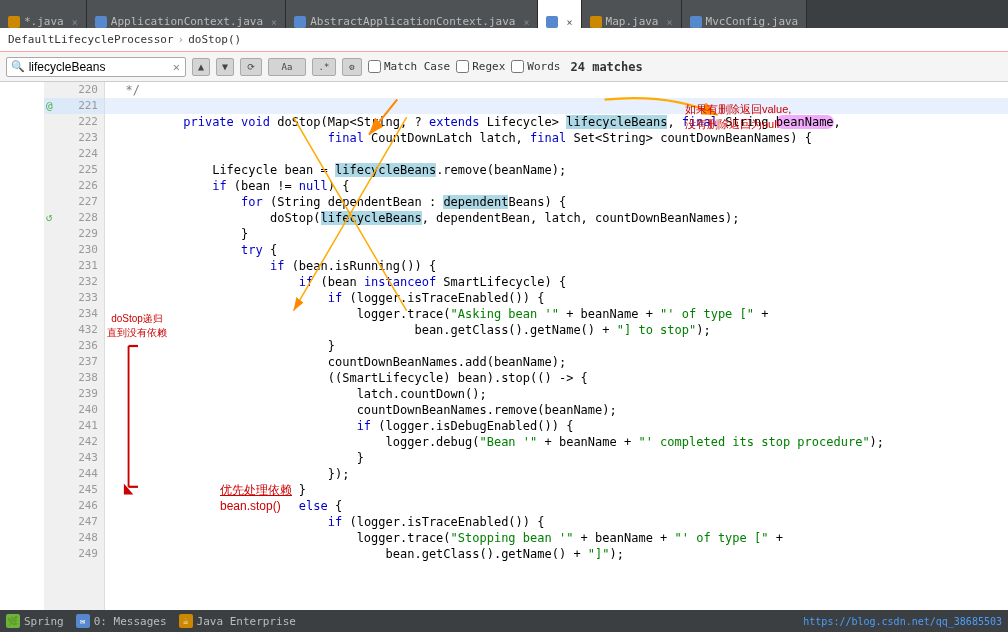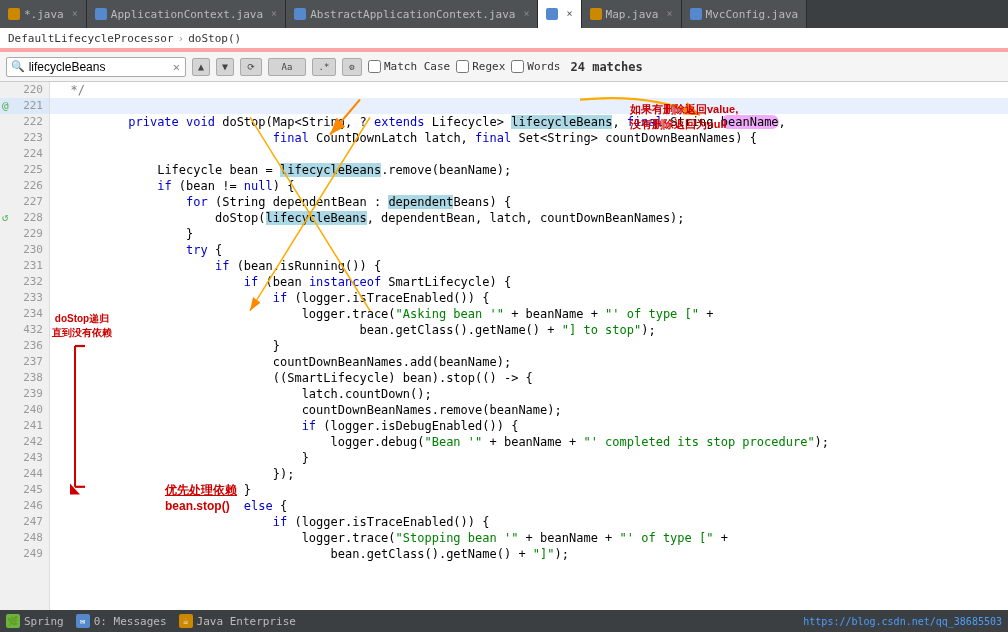--- a/index.html
+++ b/index.html
@@ -8,22 +8,22 @@
     
     .tab-bar {
       display: flex;
       align-items: center;
       background: #3c3f41;
       height: 28px;
       overflow: hidden;
     }
     .tab {
       display: flex;
-      align-items: flex-start;
-      padding: 8px 8px;
+      align-items: flex-end;
+      padding: 0 8px;
       height: 28px;
       background: #4e5254;
       border-right: 1px solid #2b2b2b;
       color: #bbb;
       font-size: 11px;
       cursor: pointer;
       white-space: nowrap;
       gap: 4px;
     }
     .tab.active {
@@ -33,21 +33,21 @@
     .tab .tab-icon { width: 12px; height: 12px; border-radius: 2px; display: inline-block; }
     .tab .close-btn { margin-left: 4px; color: #888; font-size: 10px; }
     .tab.active .close-btn { color: #555; }
 
     
     .breadcrumb-bar {
       display: flex;
       align-items: center;
       background: #fff;
       height: 24px;
-      border-bottom: 4px solid #fca5a5;
+      border-bottom: 1px solid #fca5a5;
       padding: 0 8px;
       gap: 4px;
       font-size: 11px;
       color: #333;
     }
     .breadcrumb-separator { color: #999; }
 
     
     .search-bar {
       display: flex;
@@ -102,29 +102,30 @@
 
     
     .code-area {
       display: flex;
       height: calc(632px - 28px - 24px - 30px - 22px);
       overflow: hidden;
       background: #fff;
       position: relative;
     }
     .line-numbers {
-      width: 50px;
+      width: 61px;
       background: #f0f0f0;
       border-right: 1px solid #ddd;
       padding: 0;
       color: #999;
       font-size: 11px;
       text-align: right;
       user-select: none;
       flex-shrink: 0;
+      margin-left: 44px;
     }
     .line-num {
       padding: 0 6px 0 0;
       height: 16px;
       line-height: 16px;
       position: relative;
     }
     .line-num .gutter-icon {
       position: absolute;
       left: 2px;
@@ -185,21 +186,20 @@
     .link-text { color: #4a9eff; font-size: 10px; margin-left: auto; }
 
     
     .cn-annotation {
       position: absolute;
       color: #ff0000;
       font-size: 11px;
       font-family: Arial, sans-serif;
       pointer-events: none;
       white-space: nowrap;
-      font-weight: bold;
     }
 
     
     .arrow-svg {
       position: absolute;
       top: 0; left: 0;
       width: 100%;
       height: 100%;
       pointer-events: none;
     }

